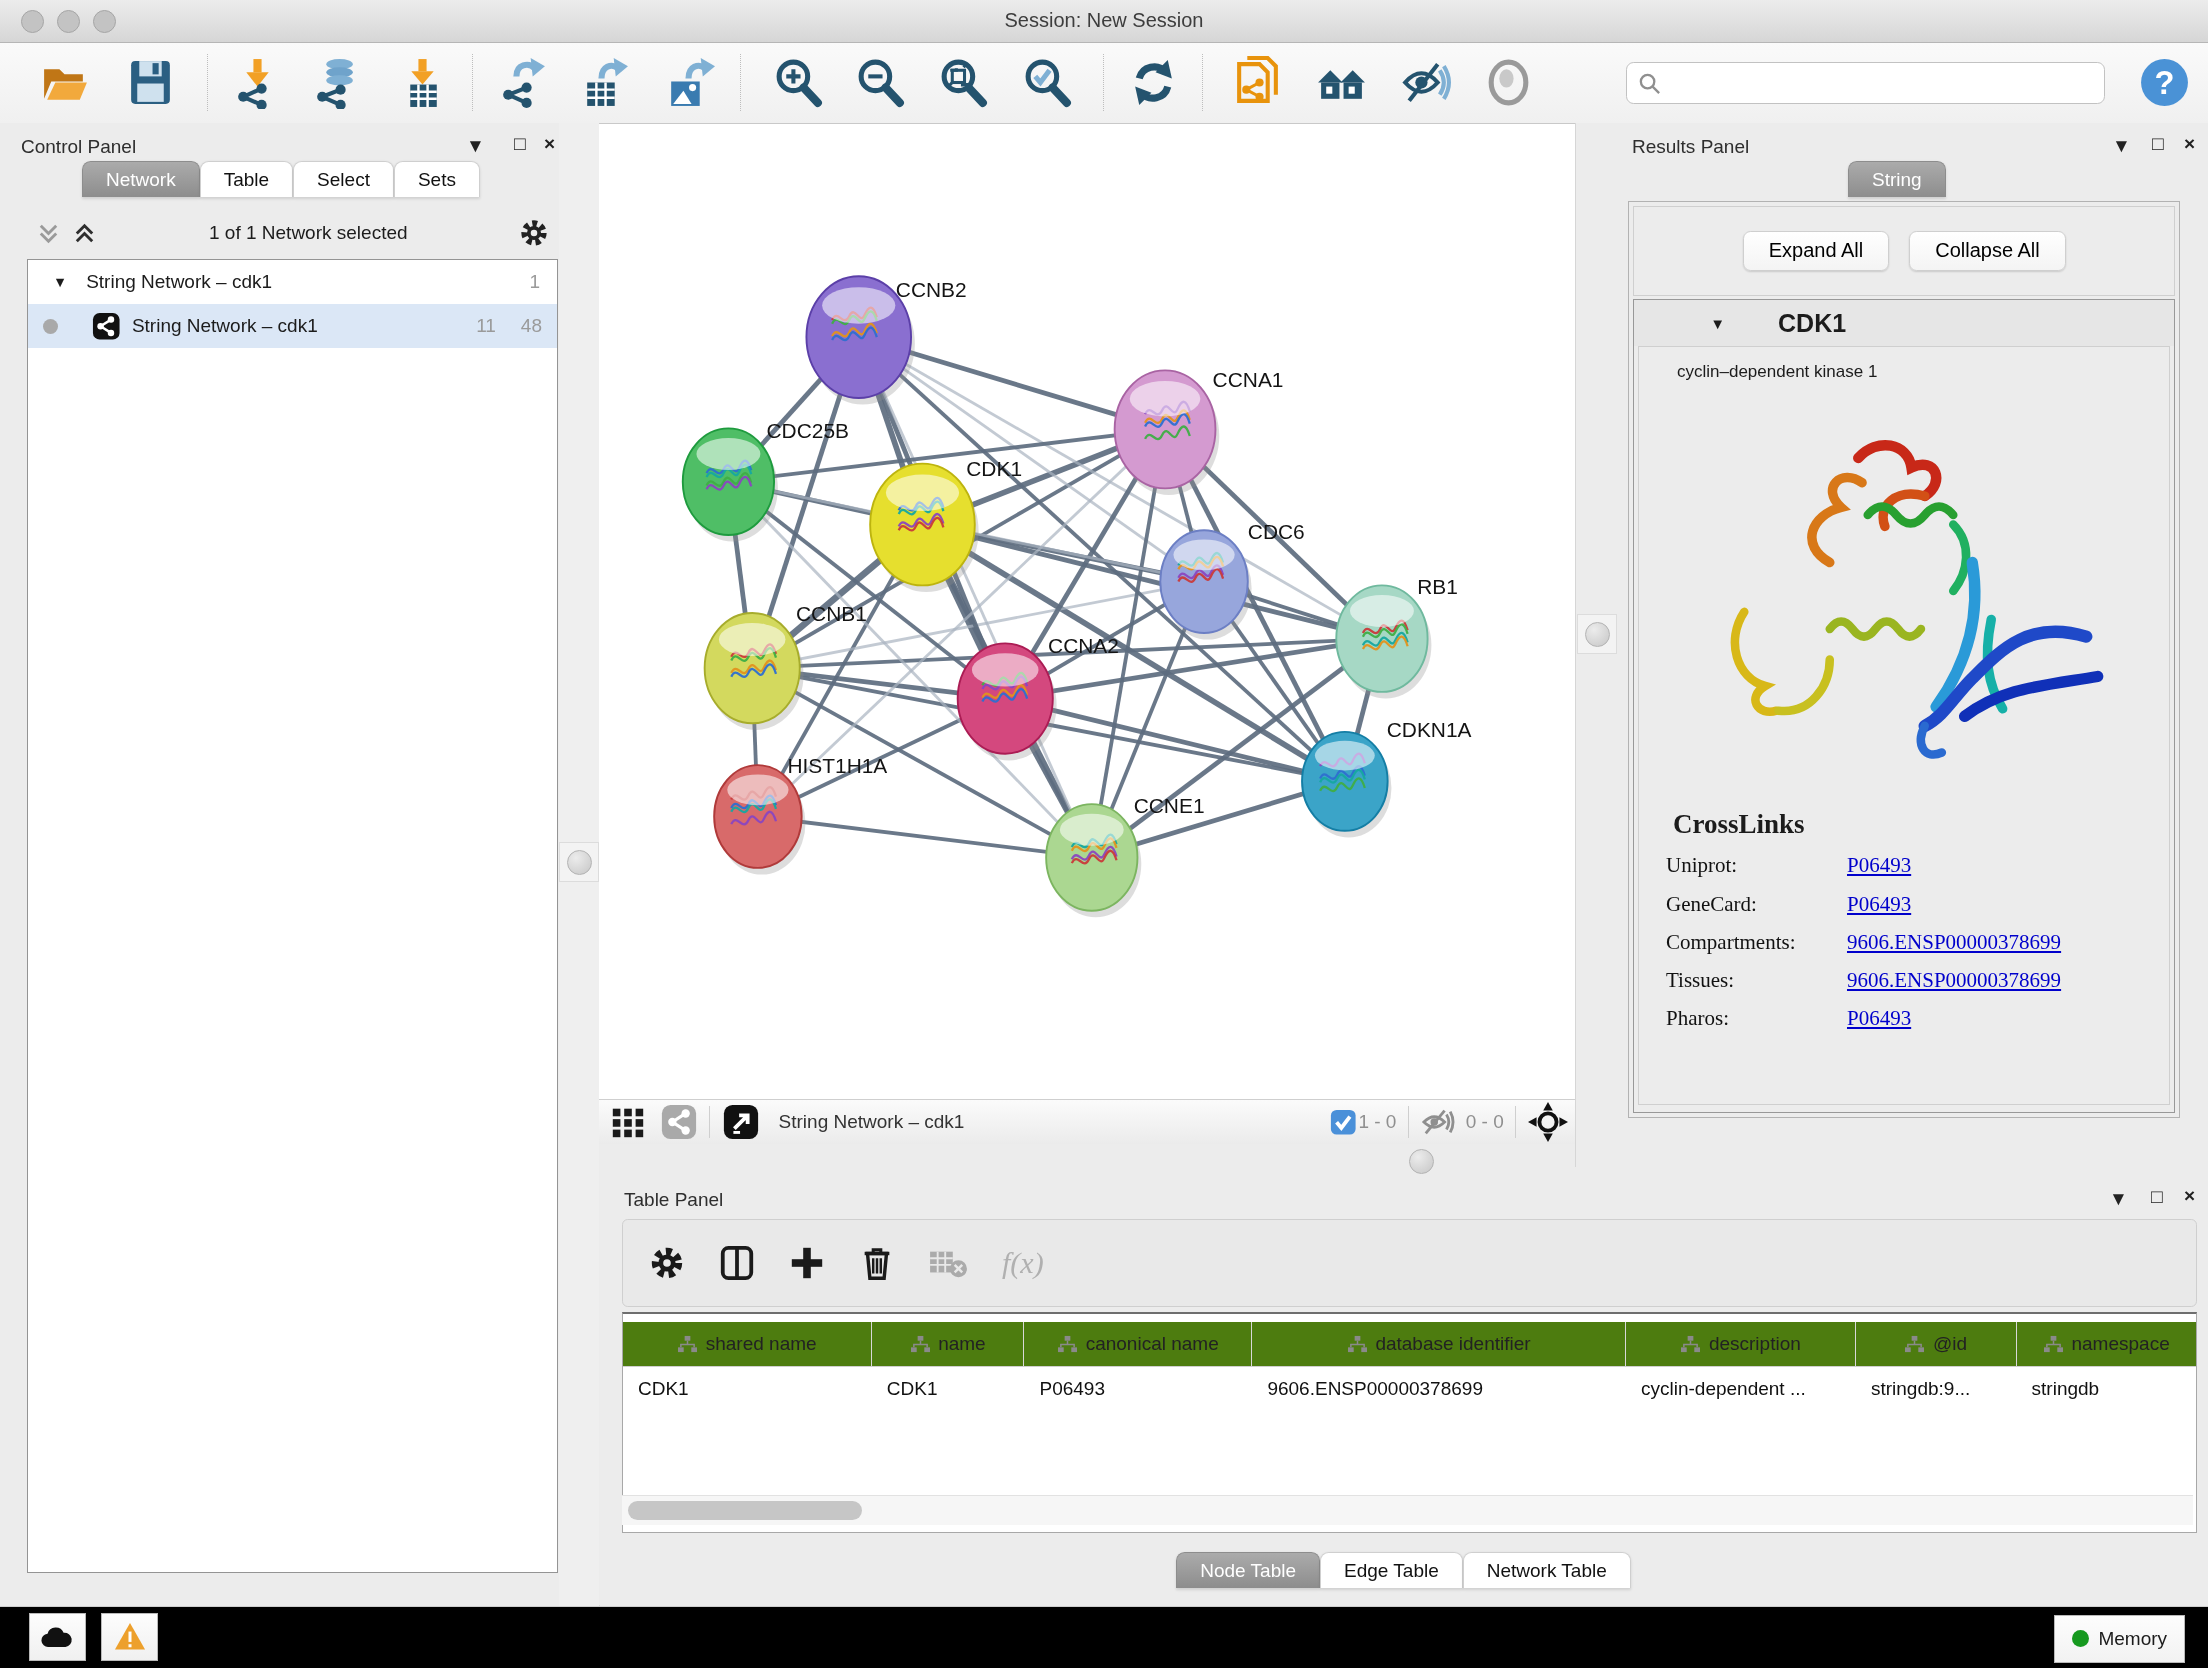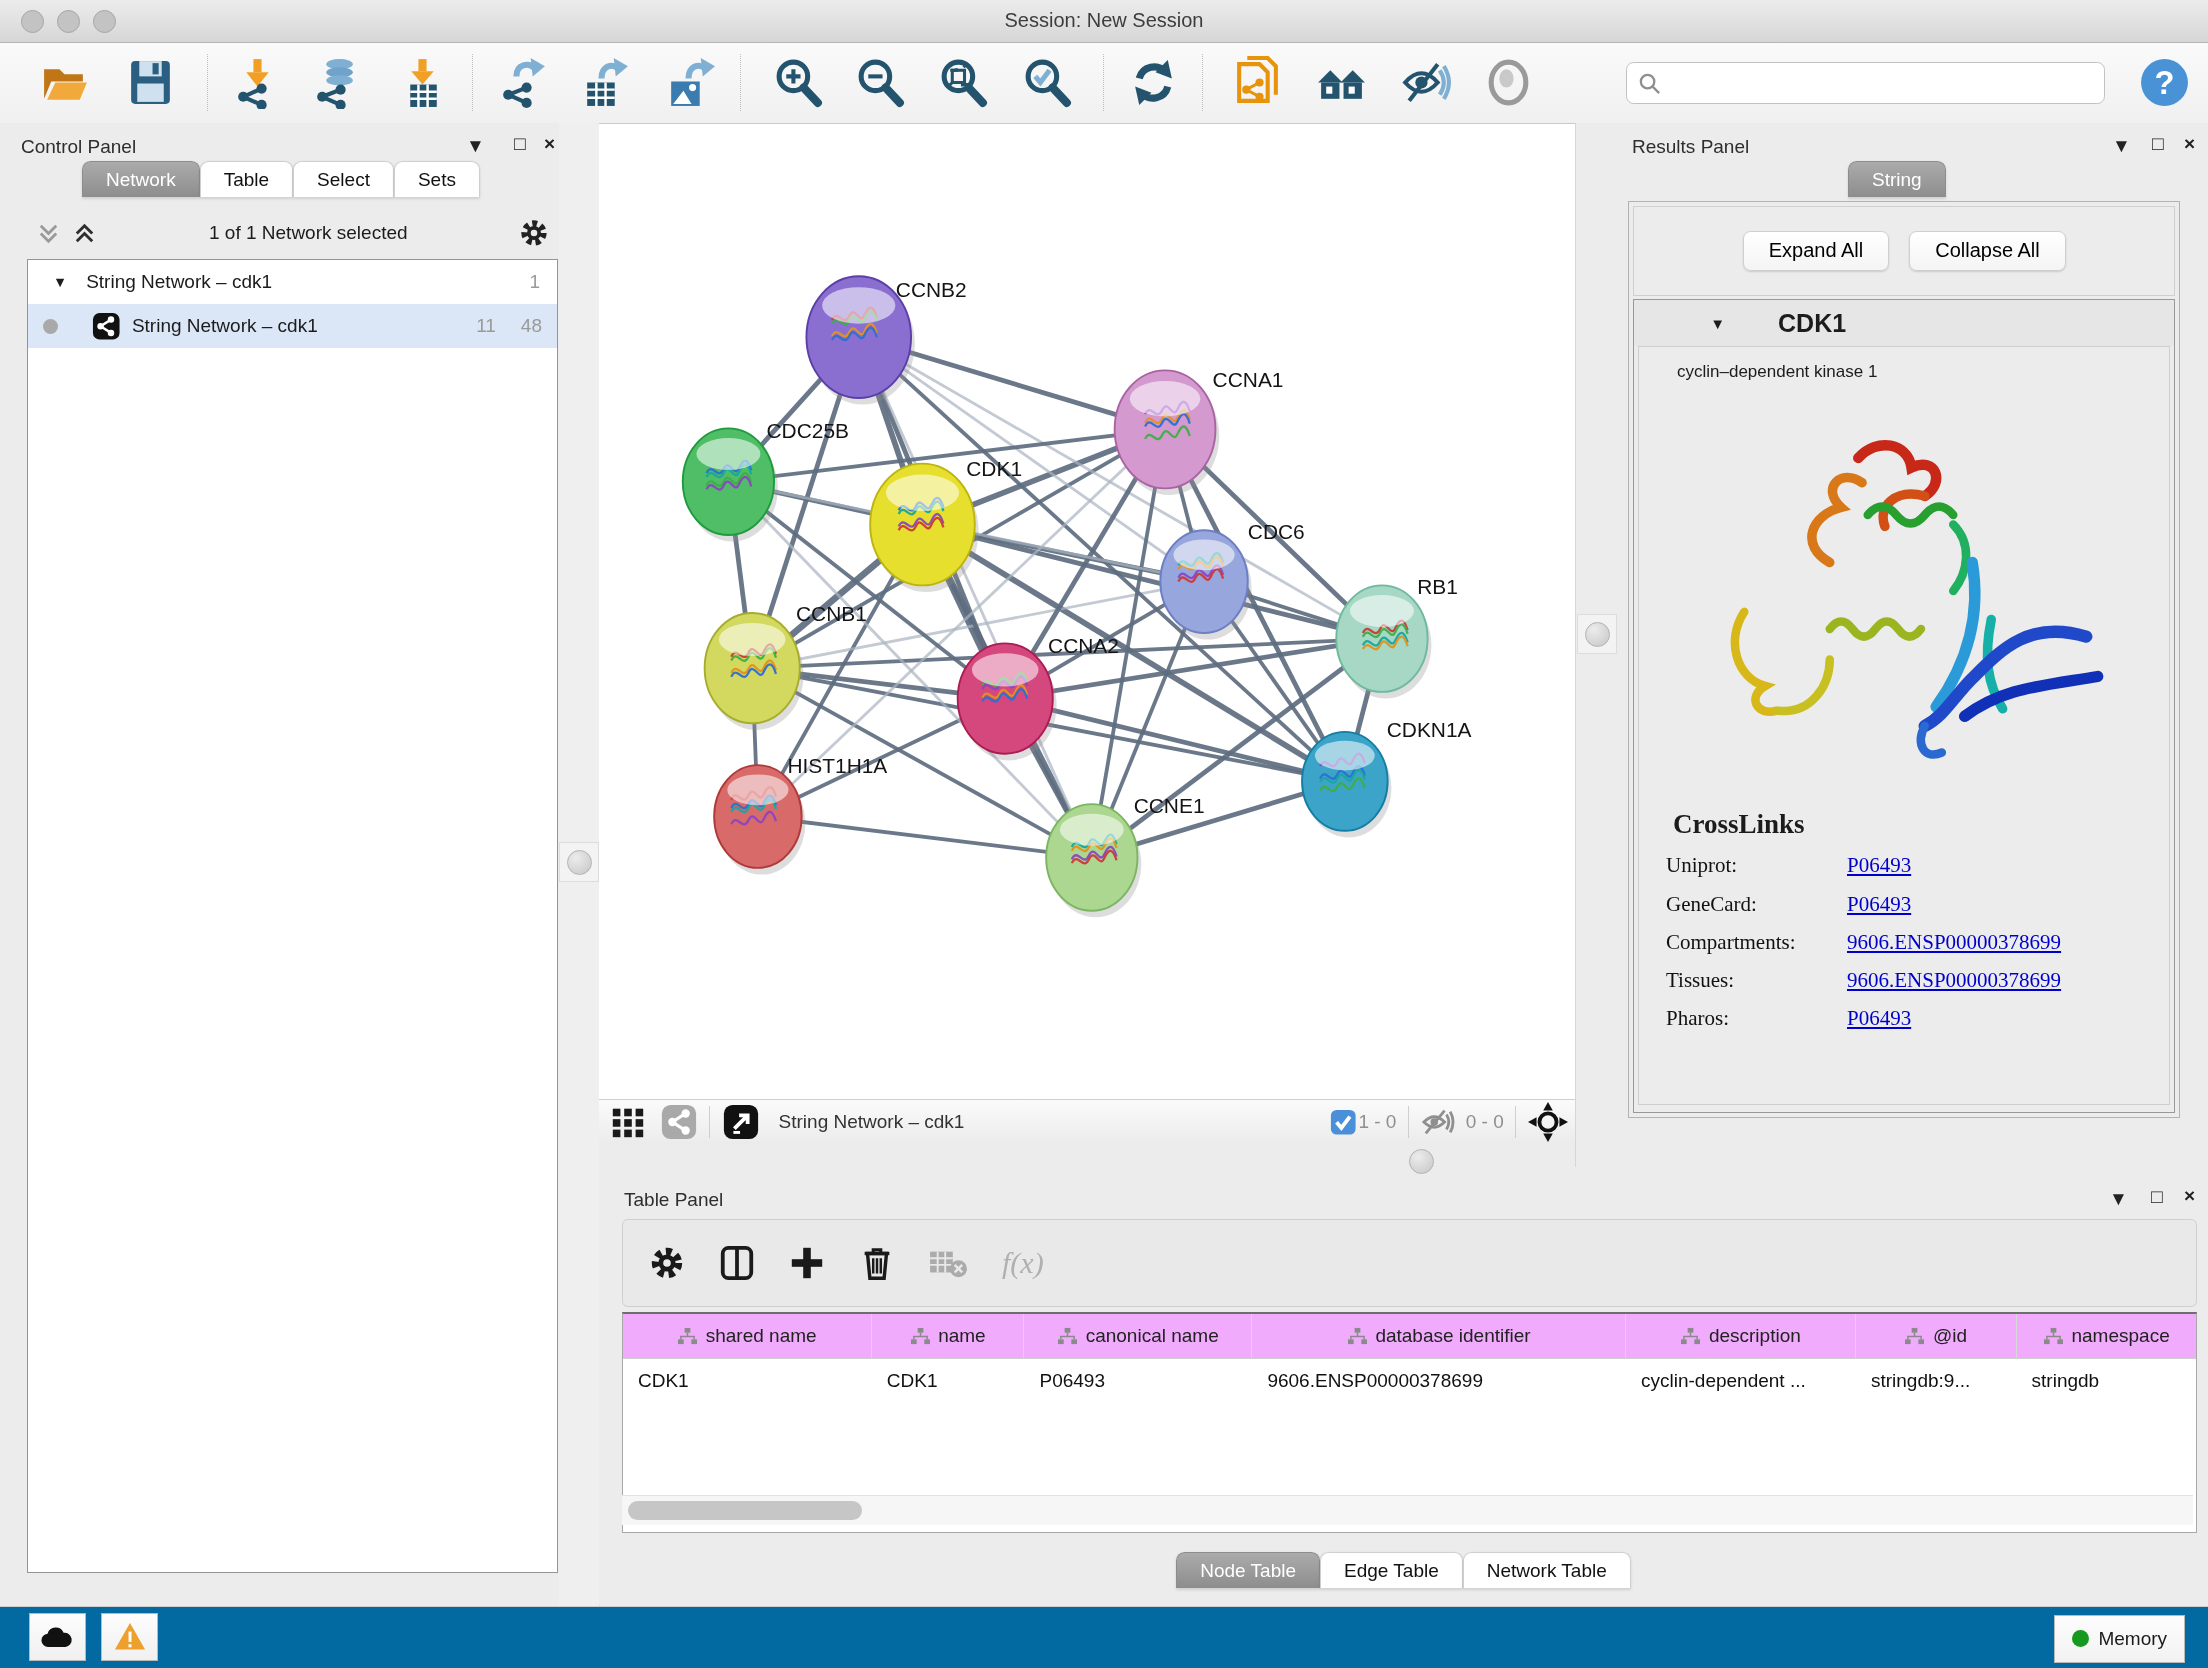--- a/index.html
+++ b/index.html
@@ -52,31 +52,31 @@
        font-size:20px;padding:7.6px 25px;cursor:pointer;box-shadow:0 1px 1.9px rgba(0,0,0,.15);}
   .xlrow{display:flex;font-family:"Liberation Serif",serif;font-size:21px;margin:13.3px 0 13.3px 27px;}
   .xlrow .lbl{width:181px;color:#111;}
   .xlrow a{color:#0000cc;text-decoration:underline;}
   
   .tpanel{left:599px;top:1179px;width:1609px;height:426px;background:#ececec;}
   .ttoolbar{left:23px;top:40px;width:1575px;height:88px;background:#e9e9e9;border:1px solid #cfcfcf;
             border-radius:5.7px;display:flex;align-items:center;gap:32px;padding-left:25px;box-sizing:border-box;}
   .tablebox{left:23px;top:133px;width:1575px;height:221px;background:#fff;border:1px solid #a8a8a8;
             border-top:2.9px solid #6e6e6e;box-sizing:border-box;overflow:hidden;}
-  .thead{display:flex;height:44px;background:#f0abfc;border-bottom:1px solid #cfcfcf;}
+  .thead{display:flex;height:44px;background:#4d7c0f;border-bottom:1px solid #cfcfcf;margin-top:8px;}
   .th{display:flex;align-items:center;justify-content:center;gap:7.6px;font-size:19px;color:#222;
       border-right:1px solid #d8d8d8;box-sizing:border-box;overflow:hidden;white-space:nowrap;}
   .tdrow{display:flex;height:44px;}
   .td{display:flex;align-items:center;font-size:19px;color:#111;padding-left:15px;box-sizing:border-box;
       overflow:hidden;white-space:nowrap;}
   .hscroll{left:23px;top:316px;width:1571px;height:28.5px;background:#f6f6f6;border-top:1px solid #e2e2e2;}
   .hthumb{left:5.7px;top:4.8px;width:234px;height:19px;background:#c6c6c6;border-radius:9.5px;}
   .btabs{left:0;top:373px;width:1609px;text-align:center;}
   
-  .statusbar{left:0;top:1606px;width:2208px;height:62px;background:#0369a1;border-top:1px solid #cfcfcf;}
+  .statusbar{left:0;top:1606px;width:2208px;height:62px;background:#000000;border-top:1px solid #cfcfcf;}
   .sbtn{top:5.7px;width:55px;height:46px;background:linear-gradient(#fdfdfd,#f0f0f0);
         border:1.9px solid #b9b9b9;display:flex;align-items:center;justify-content:center;cursor:pointer;}
   .membtn{left:2054px;top:7.6px;width:129px;height:46px;background:linear-gradient(#fdfdfd,#f2f2f2);
           border:1.9px solid #b9b9b9;display:flex;align-items:center;justify-content:center;gap:9.5px;
           font-size:19px;cursor:pointer;}
   .dot{width:17px;height:17px;border-radius:50%;background:#16991f;}
   svg text{font-family:"Liberation Sans",sans-serif;}
 </style>
 </head>
 <body>

